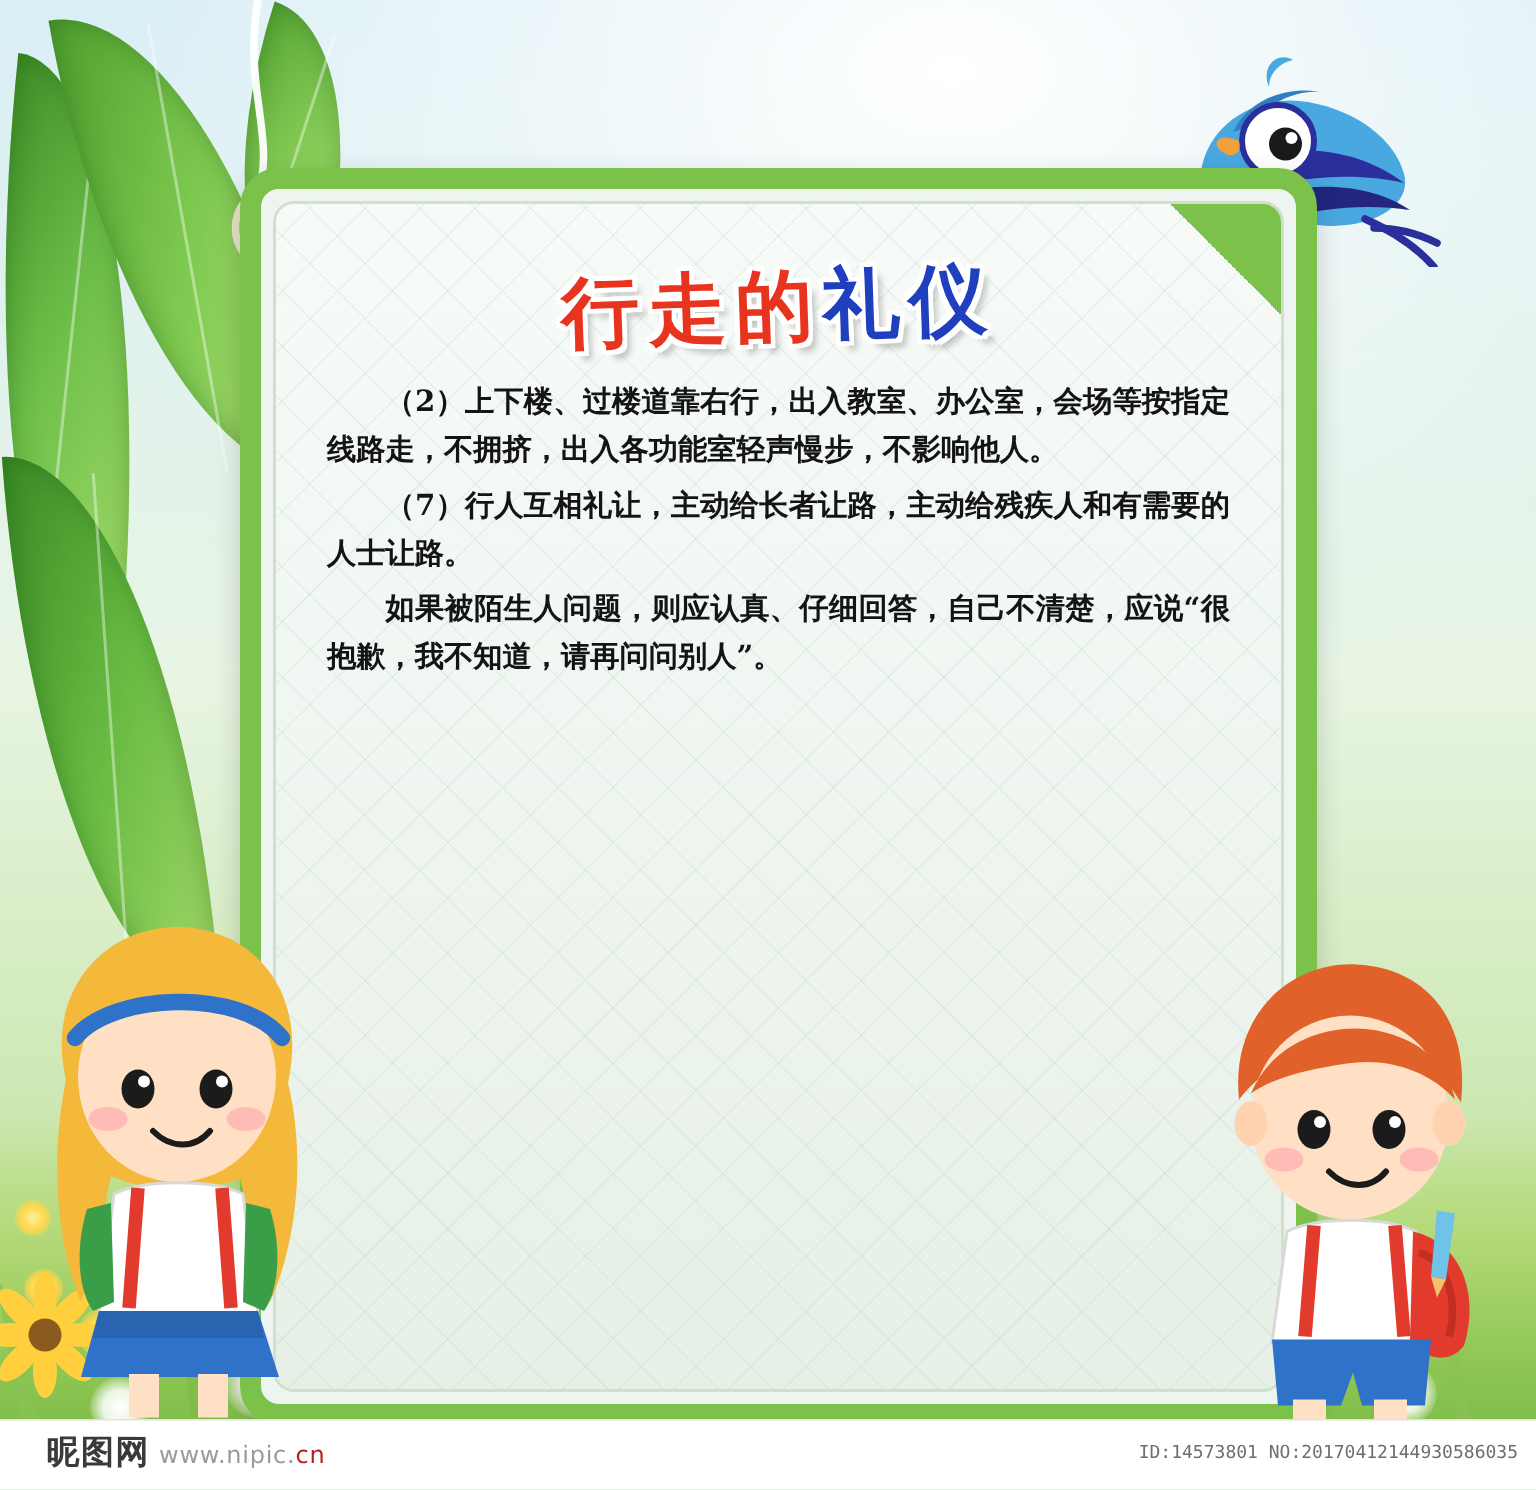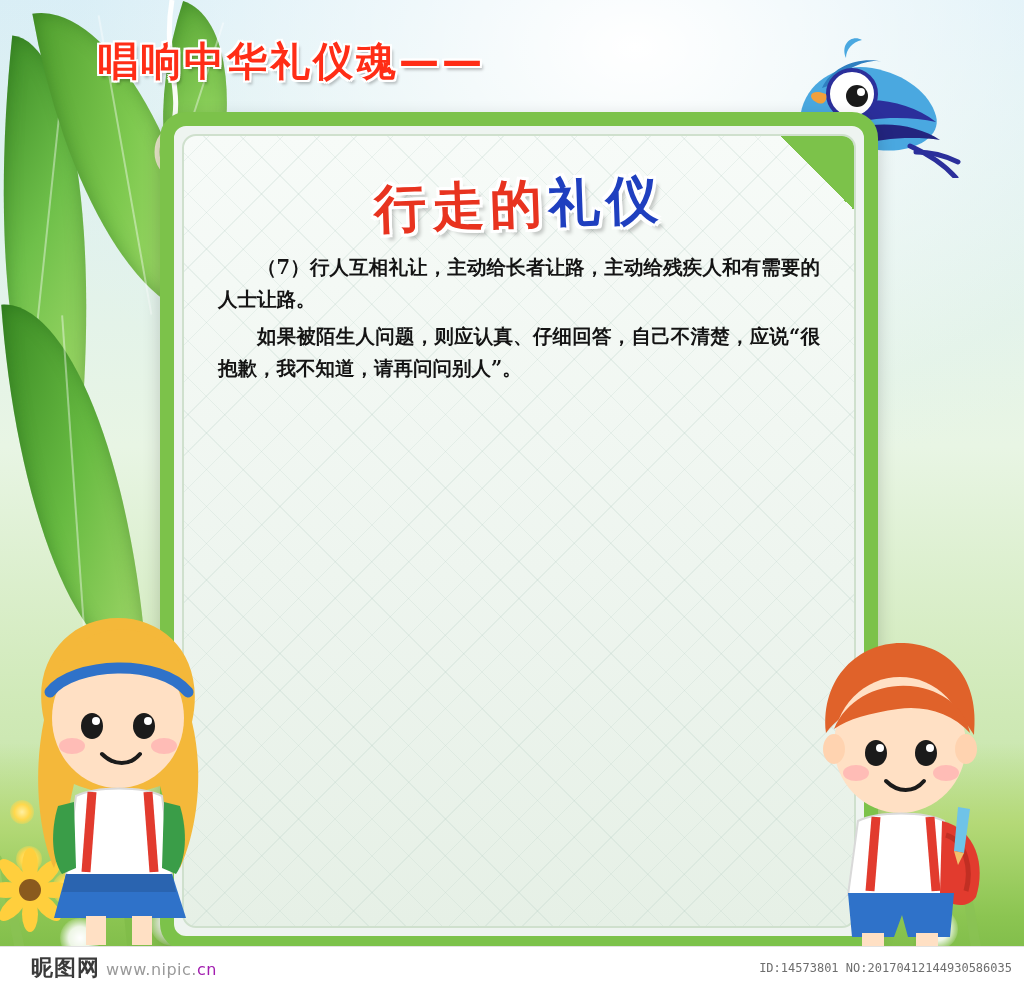--- a/index.html
+++ b/index.html
@@ -219,21 +219,21 @@
     font-size: 22px;
     font-weight: bold;
     color: #3a3a3a;
     letter-spacing: 1px;
   }
   .wm-url {
     font-size: 16px;
     color: #9a9a9a;
     letter-spacing: .5px;
   }
-  .wm-url .cn { color: #a21caf; }
+  .wm-url .cn { color: #b91c1c; }
   .id-text {
     position: absolute;
     right: 12px;
     top: 14px;
     font-size: 12px;
     color: #6e6e6e;
     font-family: "DejaVu Sans Mono", "Liberation Mono", monospace;
   }
 </style>
 </head>
@@ -336,31 +336,31 @@
       <circle cx="92" cy="66" r="24" fill="#ffffff" stroke="#2b2f9b" stroke-width="4"></circle>
       <circle cx="97" cy="68" r="11" fill="#1a1a1a"></circle>
       <circle cx="101" cy="64" r="4" fill="#ffffff"></circle>
       <path d="M66 66 C 52 60, 46 68, 56 74 C 62 78, 68 74, 66 66 Z" fill="#f2a03c"></path>
       <path d="M86 30 C 80 16, 92 6, 102 12 C 92 14, 86 22, 86 30 Z" fill="#4aa8e0"></path>
       <path d="M150 118 C 168 126, 184 136, 196 150" stroke="#2b2f9b" stroke-width="5" fill="none" stroke-linecap="round"></path>
       <path d="M156 124 C 172 124, 186 128, 198 134" stroke="#2b2f9b" stroke-width="5" fill="none" stroke-linecap="round"></path>
     </g>
   </svg>
 
-  <div class="headline">唱响中华礼仪魂——</div>
 
   <div class="board-outer">
     <div class="board-inner">
       <div class="corner-fold"></div>
 
       <div class="board-title">
         <span>行走的</span><span class="title-part2">礼仪</span>
       </div>
 
       <div class="body-text">
+        <p>（2）上下楼、过楼道靠右行，出入教室、办公室，会场等按指定线路走，不拥挤，出入各功能室轻声慢步，不影响他人。</p>
         <p>（7）行人互相礼让，主动给长者让路，主动给残疾人和有需要的人士让路。</p>
         <p>如果被陌生人问题，则应认真、仔细回答，自己不清楚，应说“很抱歉，我不知道，请再问问别人”。</p>
       </div>
     </div>
   </div>
 
   <svg class="kid-girl" viewBox="0 0 215 345">
     <g>
 
       <path d="M34 120 C 20 60, 60 18, 108 18 C 156 18, 196 58, 182 122 C 196 180, 184 238, 170 268 C 160 240, 156 206, 150 186 C 120 196, 92 196, 64 184 C 58 208, 54 242, 44 268 C 30 236, 22 178, 34 120 Z" fill="#f4b83a"></path>

